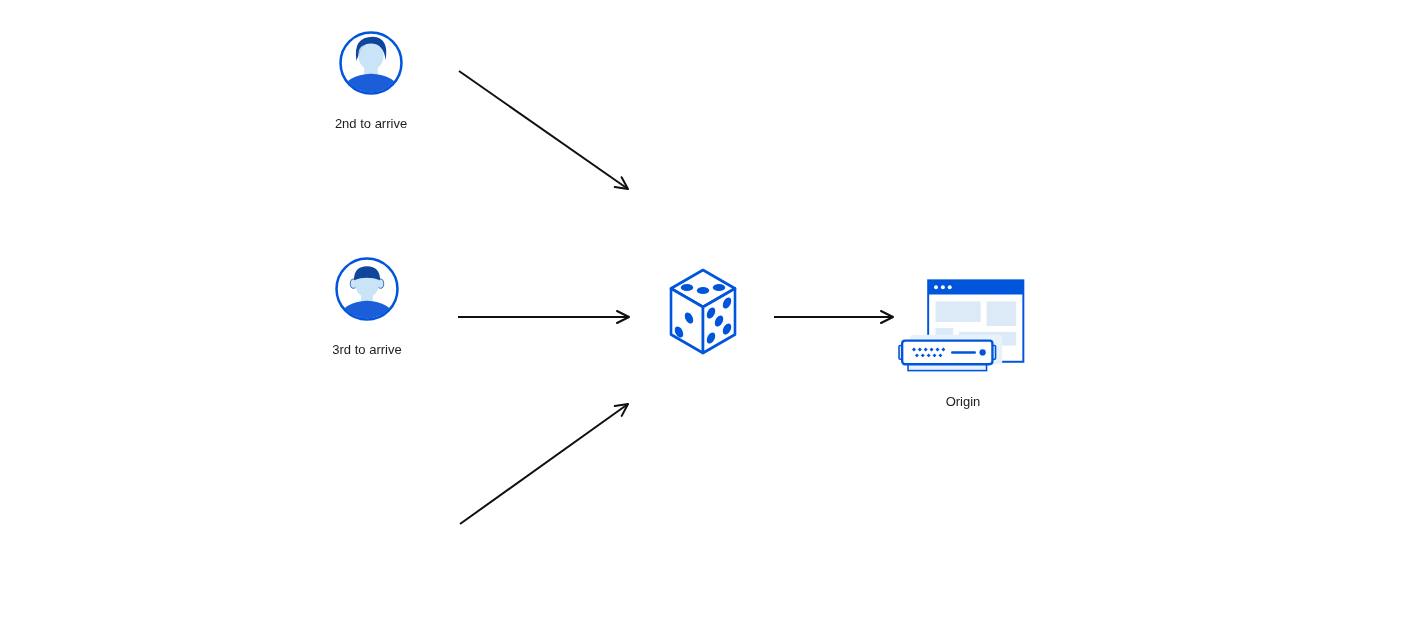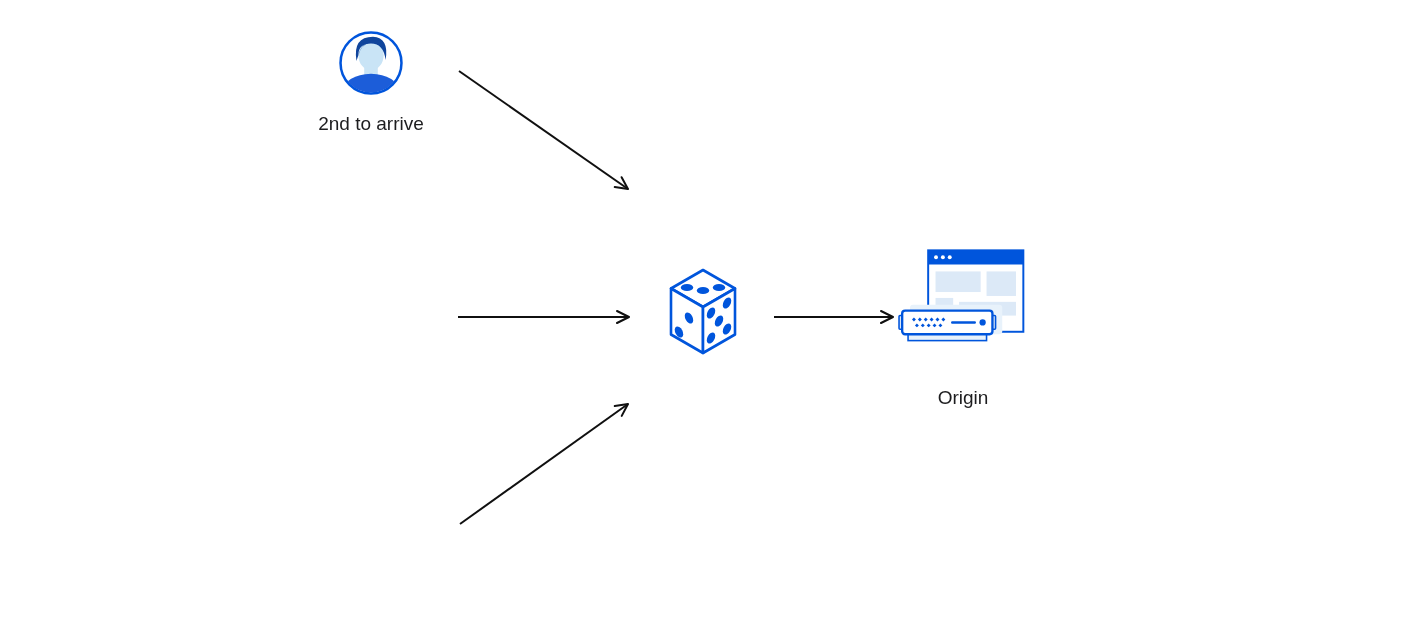--- a/index.html
+++ b/index.html
@@ -23,21 +23,21 @@
   }
   .node {
     position: absolute;
     display: flex;
     flex-direction: column;
     align-items: center;
   }
   .node .icon { display: block; line-height: 0; }
   .node-label {
     margin-top: 17px;
-    font-size: 19px;
+    font-size: 13px;
     line-height: 22px;
     color: #1d1d1f;
     white-space: nowrap;
     text-align: right;
   }
   .origin-label { margin-top: 15px; }
 </style>
 </head>
 <body>
 
@@ -69,20 +69,41 @@
           <path d="M2 68 Q6 46 34 45 Q62 46 66 68 Z" fill="#1c5dd9"></path>
           <ellipse cx="34" cy="26" rx="13" ry="15.5" fill="#c9e4f6"></ellipse>
           <path d="M19 32 Q15 7 36 7 Q53 8 49 31 Q47 14 34 14 Q21 14 21 26 Z" fill="#10459c"></path>
           <path d="M21 26 Q24 12 40 10 Q50 12 49 24 Q44 13 33 13 Q24 15 21 26 Z" fill="#10459c"></path>
         </g>
       </svg>
     </span>
     <div class="node-label">2nd to arrive</div>
   </div>
 
+  <div class="node" style="left:334px; top:256px; width:66px;">
+    <span class="icon">
+      <svg width="66" height="66" viewBox="0 0 68 68">
+        <defs>
+            <clipPath id="clipB">
+              <circle cx="34" cy="34" r="30.5"></circle>
+            </clipPath>
+          </defs>
+        <circle cx="34" cy="34" r="31.4" fill="#ffffff" stroke="#0055dc" stroke-width="2.6"></circle>
+        <g clip-path="url(#clipB)">
+          <rect x="28" y="32" width="12" height="16" fill="#c9e4f6"></rect>
+          <path d="M2 68 Q8 47 34 46 Q60 47 66 68 Z" fill="#1c5dd9"></path>
+          <ellipse cx="20" cy="28.5" rx="3.2" ry="4.8" fill="#c9e4f6" stroke="#10459c" stroke-width="0.8"></ellipse>
+          <ellipse cx="48" cy="28.5" rx="3.2" ry="4.8" fill="#c9e4f6" stroke="#10459c" stroke-width="0.8"></ellipse>
+          <ellipse cx="34" cy="28" rx="12.5" ry="14.5" fill="#c9e4f6"></ellipse>
+          <path d="M20.5 25 Q20.5 10.5 34 10.5 Q47.5 10.5 47.5 25 Q41 22.5 34 22.5 Q27 22.5 20.5 25 Z" fill="#10459c"></path>
+        </g>
+      </svg>
+    </span>
+    <div class="node-label">3rd to arrive</div>
+  </div>
 
 
   <div class="node" style="left:668px; top:268px; width:70px;">
     <span class="icon">
       <svg width="70" height="88" viewBox="0 0 70 88">
         <g stroke="#0055dc" stroke-width="2.6" stroke-linejoin="round" fill="#ffffff">
           <path d="M35 2 L67 20.5 L35 39 L3 20.5 Z"></path>
           <path d="M3 20.5 L35 39 L35 85 L3 66.5 Z"></path>
           <path d="M67 20.5 L35 39 L35 85 L67 66.5 Z"></path>
         </g>
@@ -95,21 +116,21 @@
           <ellipse cx="59" cy="35" rx="3.6" ry="6" transform="rotate(28 59 35)"></ellipse>
           <ellipse cx="43" cy="45" rx="3.6" ry="6" transform="rotate(28 43 45)"></ellipse>
           <ellipse cx="51" cy="53" rx="3.6" ry="6" transform="rotate(28 51 53)"></ellipse>
           <ellipse cx="59" cy="61" rx="3.6" ry="6" transform="rotate(28 59 61)"></ellipse>
           <ellipse cx="43" cy="70" rx="3.6" ry="6" transform="rotate(28 43 70)"></ellipse>
         </g>
       </svg>
     </span>
   </div>
 
-  <div class="node" style="left:898px; top:242px; width:130px;gap:26px;">
+  <div class="node" style="left:898px; top:272px; width:130px;">
     <span class="icon">
       <svg width="130" height="104" viewBox="0 0 132 106">
 
         <rect x="30.5" y="8.5" width="97" height="83" fill="#ffffff" stroke="#0055dc" stroke-width="2"></rect>
         <path d="M30.5 8.5 H127.5 V23 H30.5 Z" fill="#0055dc"></path>
         <circle cx="38.5" cy="15.5" r="2" fill="#ffffff"></circle>
         <circle cx="45.5" cy="15.5" r="2" fill="#ffffff"></circle>
         <circle cx="52.5" cy="15.5" r="2" fill="#ffffff"></circle>
         <g fill="#dce9f7">
           <rect x="38" y="30" width="46" height="21"></rect>

